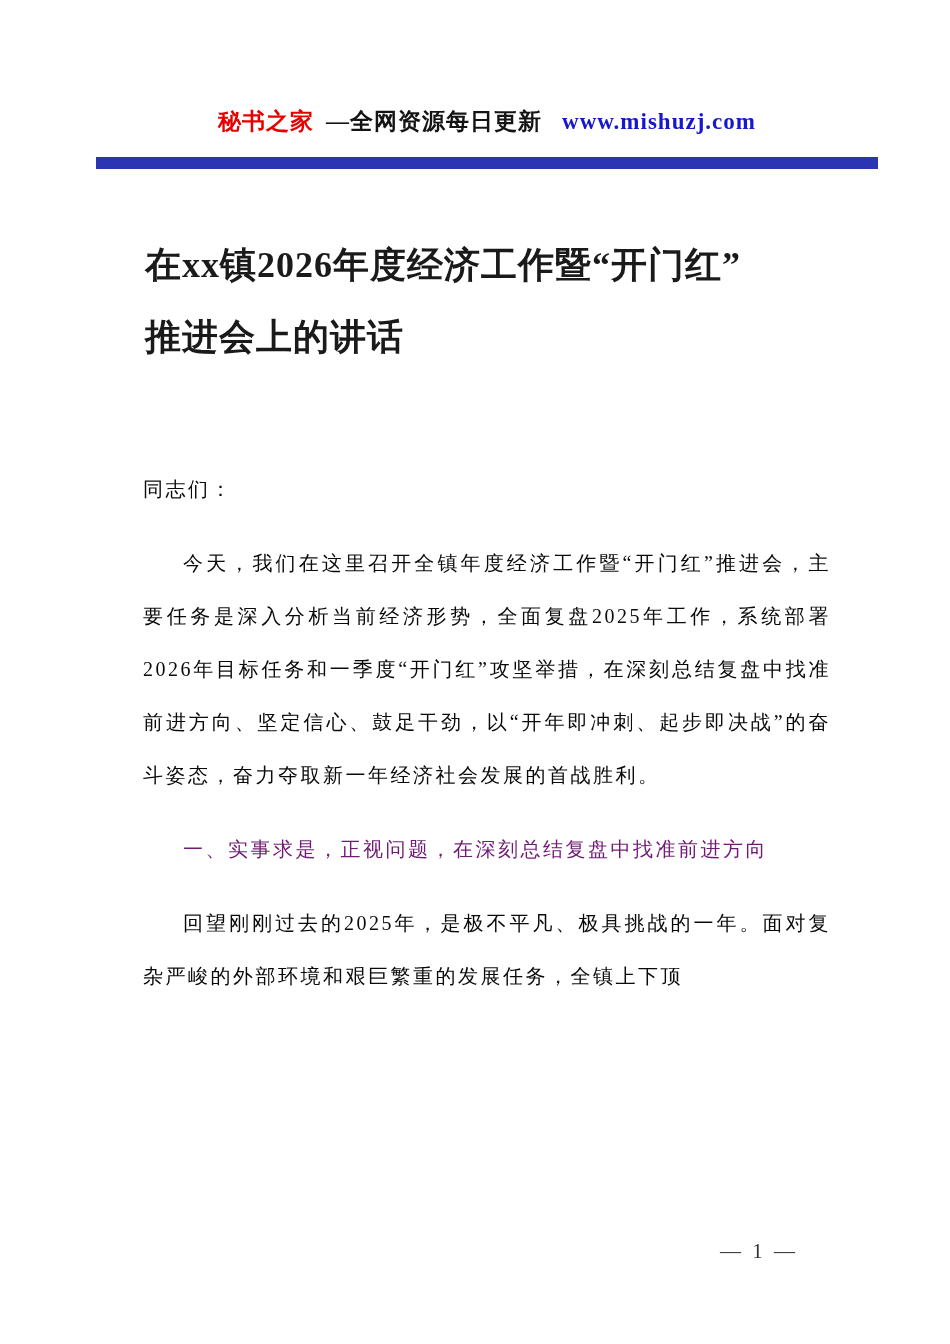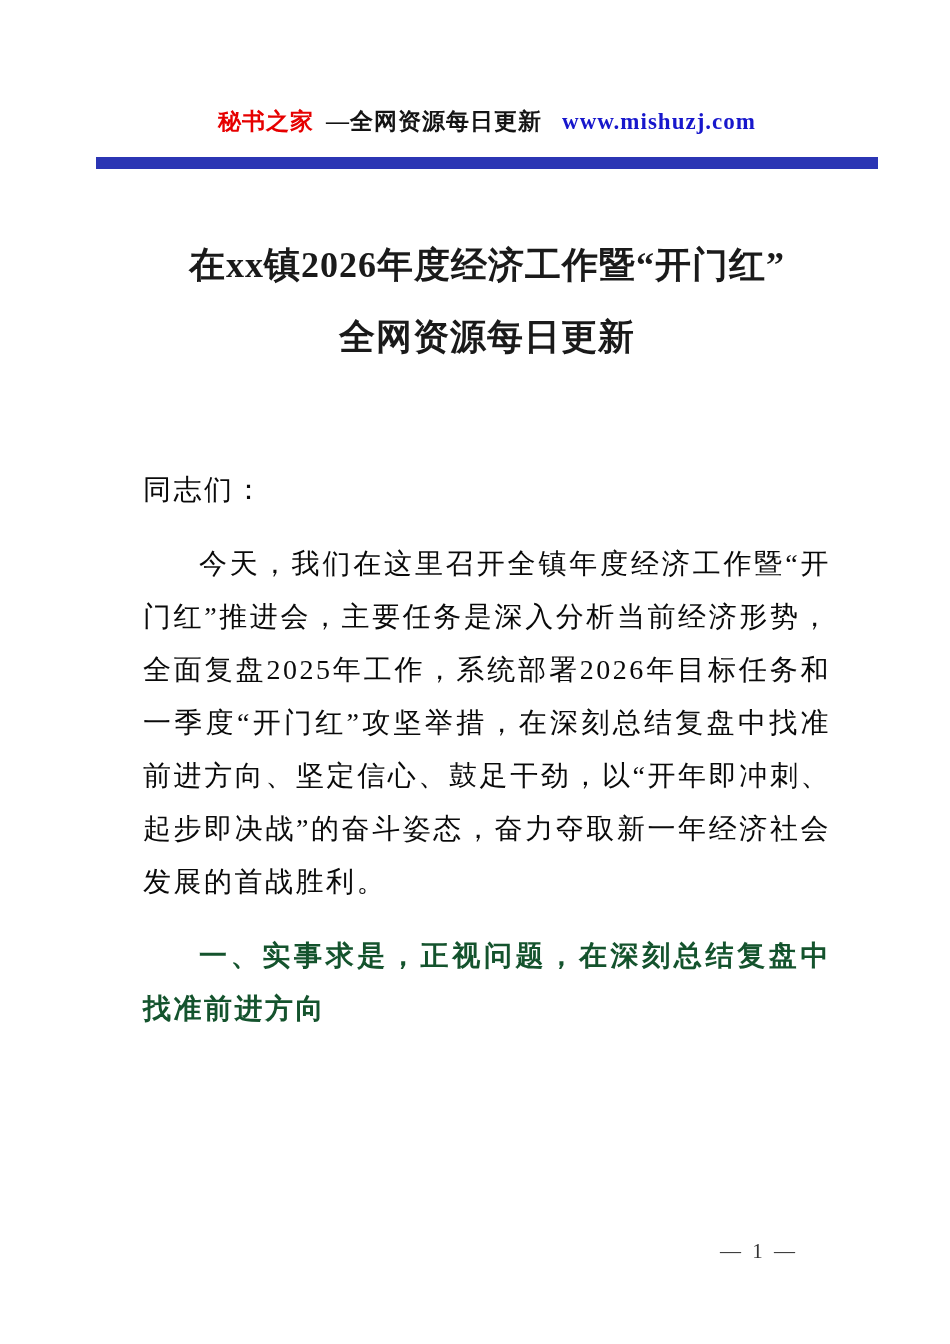--- a/index.html
+++ b/index.html
@@ -35,40 +35,39 @@
   }
   .header-rule {
     height: 3px;
     background: #2b35b4;
     margin: 15px 72px 0 72px;
   }
 
   
   .doc-title {
     margin: 48px 115px 0 115px;
-    text-align: center;
     font-size: 36px;
     font-weight: bold;
     color: #1a1a1a;
     letter-spacing: 1px;
   }
   .title-line { display: block; line-height: 60px; }
 
   
   .doc-body {
     margin: 72px 113px 0 113px;
-    font-size: 28px;
+    font-size: 20px;
     letter-spacing: 2.5px;
     line-height: 53px;
     text-align: justify;
     color: #0a0a0a;
   }
   .salutation { text-indent: 0; }
   .para { text-indent: 2em; margin-top: 9px; }
-  .heading { font-weight: bold; color: #14532d; }
+  .heading { font-weight: normal; color: #701a75; }
 
   
   .page-footer {
     position: absolute;
     right: 152px;
     bottom: 86px;
     font-size: 21px;
     color: #333333;
     letter-spacing: 3px;
   }
@@ -80,26 +79,27 @@
 
   <header class="page-header">
     <div class="header-line">
       <span class="brand">秘书之家</span><span class="tagline">—全网资源每日更新</span><a class="site-url" href="#">www.mishuzj.com</a>
     </div>
     <div class="header-rule"></div>
   </header>
 
   <h1 class="doc-title">
     <span class="title-line">在xx镇2026年度经济工作暨“开门红”</span>
-    <span class="title-line">全网资源每日更新</span>
+    <span class="title-line">推进会上的讲话</span>
   </h1>
 
   <section class="doc-body">
     <p class="salutation">同志们：</p>
     <p class="para">今天，我们在这里召开全镇年度经济工作暨“开门红”推进会，主要任务是深入分析当前经济形势，全面复盘2025年工作，系统部署2026年目标任务和一季度“开门红”攻坚举措，在深刻总结复盘中找准前进方向、坚定信心、鼓足干劲，以“开年即冲刺、起步即决战”的奋斗姿态，奋力夺取新一年经济社会发展的首战胜利。</p>
     <p class="para heading">一、实事求是，正视问题，在深刻总结复盘中找准前进方向</p>
+    <p class="para">回望刚刚过去的2025年，是极不平凡、极具挑战的一年。面对复杂严峻的外部环境和艰巨繁重的发展任务，全镇上下顶</p>
   </section>
 
   <footer class="page-footer">
     <span class="page-number">— 1 —</span>
   </footer>
 
 </div>
 
 </body></html>

